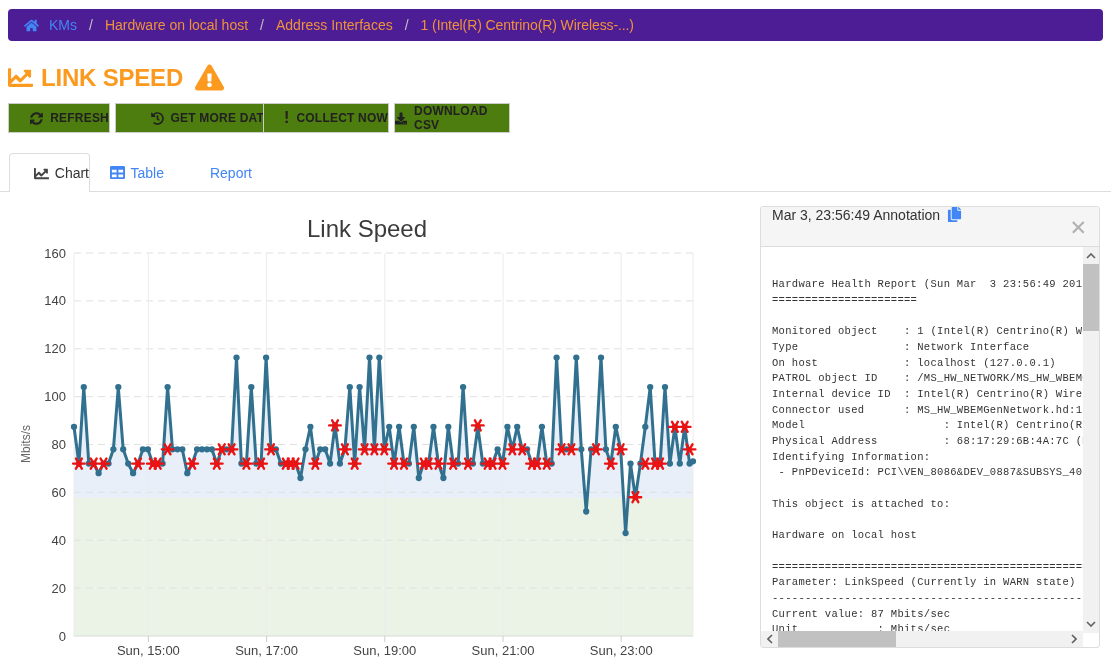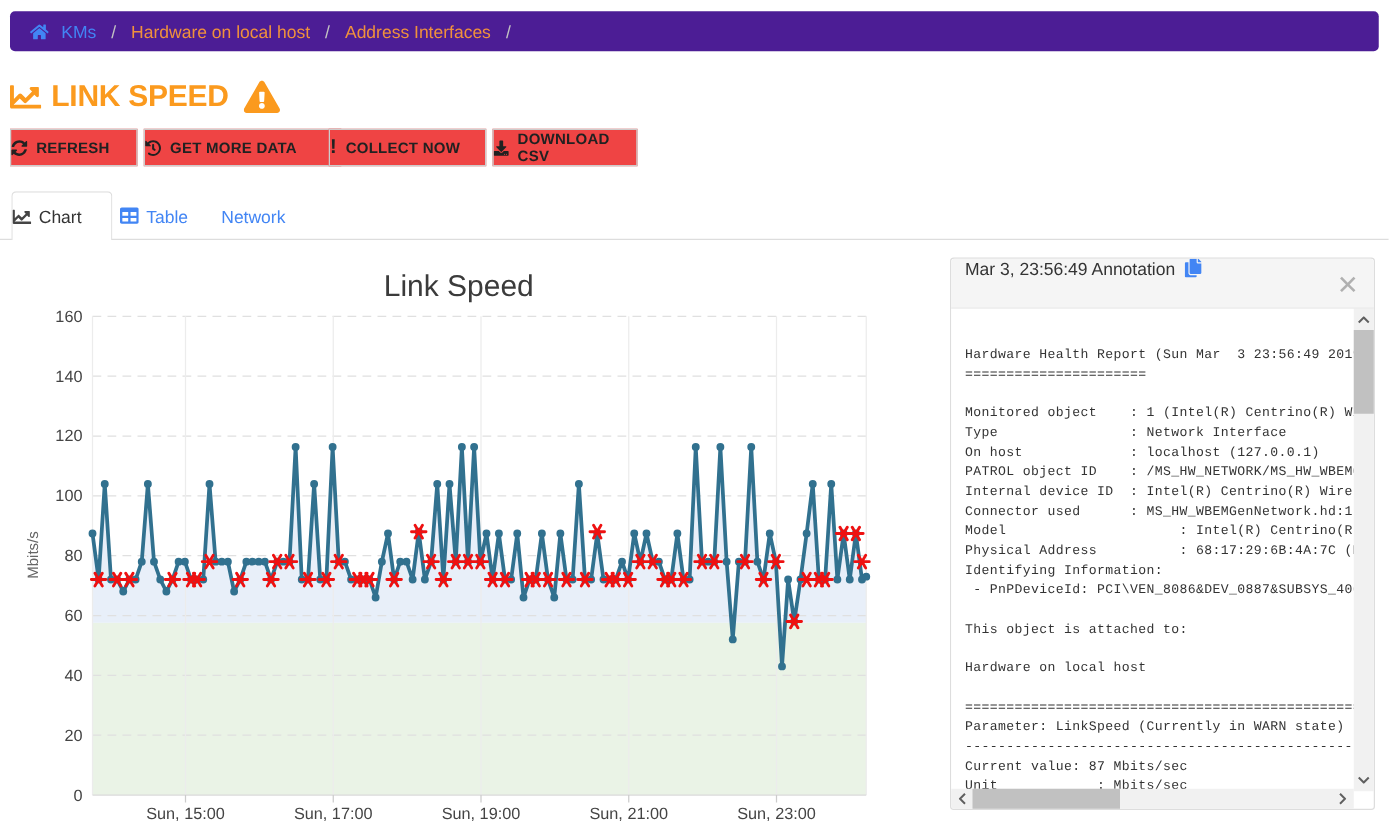--- a/index.html
+++ b/index.html
@@ -8,27 +8,27 @@
 
 #crumbbar { left:8px; top:9px; width:1095px; height:32px; background:#4c1d95; border-radius:4px; display:flex; align-items:center; font-size:14px; }
 #crumbbar .sep { color:#c3c3c3; padding:0 12px; }
 #crumbbar .blue { color:#4285f4; }
 #crumbbar .or { color:#f0913c; }
 #crumbbar svg { margin-left:16px; margin-right:10px; }
 
 #title { left:8px; top:63px; display:flex; align-items:center; color:#fb9a1e; }
 #title h1 { font-size:24px; letter-spacing:-0.2px; color:#fb9a1e; margin-left:8px; margin-right:12px; font-weight:bold; }
 
-.btn { position:absolute; top:103px; height:30px; background:#ef4444; border:1px solid #ccc; border-radius:0; display:flex; align-items:center; justify-content:flex-start; font-size:12px; font-weight:bold; color:#212121; letter-spacing:0.2px; }
+.btn { position:absolute; top:103px; height:30px; background:#4d7c0f; border:1px solid #ccc; border-radius:0; display:flex; align-items:center; justify-content:flex-end; font-size:12px; font-weight:bold; color:#212121; letter-spacing:0.2px; }
 .btn svg, .btn .ex { margin-right:7px; }
 .btn .ex { font-size:16px; font-weight:900; }
 
 #tabline { left:0; top:191px; width:1111px; height:1px; background:#ddd; }
 #tabs { left:0px; top:153px; width:300px; height:39px; font-size:14px; }
-.tab { position:absolute; display:flex; align-items:center; justify-content:flex-start; height:39px; color:#4285f4; }
+.tab { position:absolute; display:flex; align-items:center; justify-content:flex-end; height:39px; color:#4285f4; }
 .tab svg { margin-right:6px; }
 .tab.active { background:#fff; border:1px solid #ddd; border-bottom:none; border-radius:4px 4px 0 0; color:#333; }
 
 #panel { left:760px; top:206px; width:340px; height:442px; border:1px solid #ddd; border-radius:3px; background:#fff; }
 #phead { position:absolute; left:0; top:0; width:100%; height:40px; background:#f5f5f5; border-bottom:1px solid #ddd; display:flex; align-items:flex-start; font-size:14px; color:#333; border-radius:3px 3px 0 0; }
 #phead .t { margin-left:11px; }
 #phead svg { margin-left:7px; }
 #phead .x { position:absolute; right:12px; top:9px; color:#b0b0b0; font-size:21px; font-weight:normal; }
 #pbody { position:absolute; left:0; top:40px; width:322px; height:386px; overflow:hidden; background:#fff; }
 #pbody pre { font-family:"Liberation Mono",monospace; font-size:10.5px; letter-spacing:0.3px; line-height:15.7px; color:#333; margin-left:11px; margin-top:30px; }
@@ -42,20 +42,21 @@
 <div class="abs" id="crumbbar">
   <svg width="15" height="15" viewBox="0 0 576 512" fill="#4285f4">
       <path d="M280.37 148.26L96 300.11V464a16 16 0 0 0 16 16l112.06-.29a16 16 0 0 0 15.92-16V368a16 16 0 0 1 16-16h64a16 16 0 0 1 16 16v95.64a16 16 0 0 0 16 16.05L464 480a16 16 0 0 0 16-16V300L295.67 148.26a12.19 12.19 0 0 0-15.3 0zM571.6 251.47L488 182.56V44.05a12 12 0 0 0-12-12h-56a12 12 0 0 0-12 12v72.61L318.47 43a48 48 0 0 0-61 0L4.34 251.47a12 12 0 0 0-1.6 16.9l25.5 31A12 12 0 0 0 45.15 301l235.22-193.74a12.19 12.19 0 0 1 15.3 0L530.9 301a12 12 0 0 0 16.9-1.6l25.5-31a12 12 0 0 0-1.7-16.93z"></path>
     </svg>
   <span class="blue">KMs</span>
     <span class="sep">/</span>
     <span class="or">Hardware on local host</span>
     <span class="sep">/</span>
     <span class="or">Address Interfaces</span>
     <span class="sep">/</span>
+    <span class="or" style="letter-spacing:-0.1px;">1 (Intel(R) Centrino(R) Wireless-...)</span>
 </div>
 <div class="abs" id="title">
   <svg width="25" height="25" viewBox="0 0 512 512" fill="#fb9a1e">
       <path d="M496 384H64V80c0-8.84-7.16-16-16-16H16C7.16 64 0 71.16 0 80v336c0 17.67 14.33 32 32 32h464c8.84 0 16-7.16 16-16v-32c0-8.84-7.16-16-16-16zM464 96H345.94c-21.38 0-32.09 25.85-16.97 40.97l32.4 32.4-105.37 105.37-66.34-66.34c-12.5-12.5-32.76-12.5-45.25 0l-113.37 113.37c-6.25 6.25-6.25 16.38 0 22.63l22.62 22.62c6.25 6.25 16.38 6.25 22.63 0L160 282.75l66.34 66.34c12.5 12.5 32.76 12.5 45.25 0l128-128 32.4 32.4c15.12 15.12 40.97 4.41 40.97-16.97V112c0-8.84-7.16-16-16-16z"></path>
     </svg>
   <h1>LINK SPEED</h1>
   <svg width="29" height="29" viewBox="0 0 576 512" fill="#fb9a1e">
       <path d="M569.517 440.013C587.975 472.007 564.806 512 527.94 512H48.054c-36.937 0-59.999-40.055-41.577-71.987L246.423 23.985c18.467-32.009 64.72-31.951 83.154 0l239.94 416.028zM288 354c-25.405 0-46 20.595-46 46s20.595 46 46 46 46-20.595 46-46-20.595-46-46-46zm-43.673-165.346l7.418 136c.347 6.364 5.609 11.346 11.982 11.346h48.546c6.373 0 11.635-4.982 11.982-11.346l7.418-136c.375-6.874-5.098-12.654-11.982-12.654h-63.383c-6.884 0-12.356 5.78-11.981 12.654z"></path>
     </svg>
 </div>
@@ -67,24 +68,24 @@
     </svg>GET MORE DATA</div>
 <div class="btn" style="left:263px;width:126px;"><span class="ex">!</span>COLLECT NOW</div>
 <div class="btn" style="left:394px;width:116px;"><svg width="13" height="13" viewBox="0 0 512 512" fill="#212121">
       <path d="M216 0h80c13.3 0 24 10.7 24 24v168h87.7c17.8 0 26.7 21.5 14.1 34.1L269.7 378.3c-7.5 7.5-19.8 7.5-27.3 0L90.1 226.1c-12.6-12.6-3.7-34.1 14.1-34.1H192V24c0-13.3 10.7-24 24-24zm296 376v112c0 13.3-10.7 24-24 24H24c-13.3 0-24-10.7-24-24V376c0-13.3 10.7-24 24-24h146.7l49 49c20.1 20.1 52.5 20.1 72.6 0l49-49H488c13.3 0 24 10.7 24 24zm-124 88c0-11-9-20-20-20s-20 9-20 20 9 20 20 20 20-9 20-20zm64 0c0-11-9-20-20-20s-20 9-20 20 9 20 20 20 20-9 20-20z"></path>
     </svg>DOWNLOAD CSV</div>
 <div class="abs" id="tabline"></div>
 <div class="abs" id="tabs">
   <div class="tab active" style="left:9px;width:81px;"><svg width="15" height="15" viewBox="0 0 512 512" fill="#444">
         <path d="M496 384H64V80c0-8.84-7.16-16-16-16H16C7.16 64 0 71.16 0 80v336c0 17.67 14.33 32 32 32h464c8.84 0 16-7.16 16-16v-32c0-8.84-7.16-16-16-16zM464 96H345.94c-21.38 0-32.09 25.85-16.97 40.97l32.4 32.4-105.37 105.37-66.34-66.34c-12.5-12.5-32.76-12.5-45.25 0l-113.37 113.37c-6.25 6.25-6.25 16.38 0 22.63l22.62 22.62c6.25 6.25 16.38 6.25 22.63 0L160 282.75l66.34 66.34c12.5 12.5 32.76 12.5 45.25 0l128-128 32.4 32.4c15.12 15.12 40.97 4.41 40.97-16.97V112c0-8.84-7.16-16-16-16z"></path>
       </svg>Chart</div>
-  <div class="tab" style="left:96px;width:84px;"><svg width="15" height="15" viewBox="0 0 512 512" fill="#4285f4">
+  <div class="tab" style="left:80px;width:84px;"><svg width="15" height="15" viewBox="0 0 512 512" fill="#4285f4">
         <path d="M464 32H48C21.49 32 0 53.49 0 80v352c0 26.51 21.49 48 48 48h416c26.51 0 48-21.49 48-48V80c0-26.51-21.49-48-48-48zM224 416H64v-96h160v96zm0-160H64v-96h160v96zm224 160H288v-96h160v96zm0-160H288v-96h160v96z"></path>
       </svg>Table</div>
-  <div class="tab" style="left:177px;width:75px;">Network</div>
+  <div class="tab" style="left:177px;width:75px;">Report</div>
 </div>
 <div class="abs" style="left:0;top:192px;">
 <svg id="chart" width="755" height="476" viewBox="0 0 755 476">
 <rect x="74" y="306.1" width="619" height="137.9" fill="#eaf3e6"></rect>
 <path d="M74,306.1 L74,234.8 L78.9,271.6 L83.8,195.1 L88.8,271.6 L93.7,271.6 L98.6,281.2 L103.5,271.6 L108.5,271.6 L113.4,257.3 L118.3,195.1 L123.2,257.3 L128.2,271.6 L133.1,281.2 L138,271.6 L142.9,257.3 L147.9,257.3 L152.8,271.6 L157.7,271.6 L162.6,271.6 L167.6,195.1 L172.5,257.3 L177.4,257.3 L182.3,257.3 L187.3,281.2 L192.2,271.6 L197.1,257.3 L202,257.3 L207,257.3 L211.9,257.3 L216.8,271.6 L221.8,257.3 L226.7,257.3 L231.6,257.3 L236.5,165.6 L241.4,271.6 L246.4,271.6 L251.3,195.1 L256.2,271.6 L261.1,271.6 L266.1,165.6 L271,257.3 L275.9,257.3 L280.9,271.6 L285.8,271.6 L290.7,271.6 L295.6,271.6 L300.5,286 L305.5,257.3 L310.4,234.8 L315.3,271.6 L320.2,257.3 L325.2,257.3 L330.1,271.6 L335,233.4 L339.9,271.6 L344.9,257.3 L349.8,195.1 L354.7,271.6 L359.6,195.1 L364.6,257.3 L369.5,165.6 L374.4,257.3 L379.3,165.6 L384.3,257.3 L389.2,234.8 L394.1,271.6 L399.1,234.8 L404,271.6 L408.9,271.6 L413.8,234.8 L418.8,286 L423.7,271.6 L428.6,271.6 L433.5,234.8 L438.4,271.6 L443.4,286 L448.3,234.8 L453.2,271.6 L458.1,271.6 L463.1,195.1 L468,271.6 L472.9,271.6 L477.8,234.8 L482.8,271.6 L487.7,271.6 L492.6,271.6 L497.6,257.3 L502.5,271.6 L507.4,234.8 L512.3,257.3 L517.2,234.8 L522.2,257.3 L527.1,257.3 L532,271.6 L537,271.6 L541.9,234.8 L546.8,271.6 L551.7,271.6 L556.6,165.6 L561.6,257.3 L566.5,257.3 L571.4,257.3 L576.3,165.6 L581.3,257.3 L586.2,319.5 L591.1,257.3 L596,257.3 L601,165.6 L605.9,257.3 L610.8,271.6 L615.8,234.8 L620.7,257.3 L625.6,341.1 L630.5,271.6 L635.4,305.2 L640.4,271.6 L645.3,234.8 L650.2,195.1 L655.1,271.6 L660.1,271.6 L665,195.1 L669.9,271.6 L674.9,234.8 L679.8,271.6 L684.7,234.8 L689.6,271.6 L693,269.3 L693,306.1 Z" fill="#e8eff9"></path>
 <path d="M74 396.1 H693 M74 348.2 H693 M74 300.4 H693 M74 252.5 H693 M74 204.6 H693 M74 156.8 H693 M74 108.9 H693 M74 61 H693" stroke="#e0e0e0" stroke-width="1" fill="none" stroke-dasharray="7 5"></path>
 <path d="M74 61 V444 M148.4 61 V444 M266.6 61 V444 M384.8 61 V444 M503 61 V444 M621.2 61 V444 M693 61 V444" stroke="#ececec" stroke-width="1" fill="none"></path>
 <line x1="74" y1="444" x2="693" y2="444" stroke="#dadada"></line>
 <path d="M148.4 444 V450 M266.6 444 V450 M384.8 444 V450 M503 444 V450 M621.2 444 V450" stroke="#cccccc" stroke-width="1" fill="none"></path>
 <polyline points="74,234.8 78.9,271.6 83.8,195.1 88.8,271.6 93.7,271.6 98.6,281.2 103.5,271.6 108.5,271.6 113.4,257.3 118.3,195.1 123.2,257.3 128.2,271.6 133.1,281.2 138,271.6 142.9,257.3 147.9,257.3 152.8,271.6 157.7,271.6 162.6,271.6 167.6,195.1 172.5,257.3 177.4,257.3 182.3,257.3 187.3,281.2 192.2,271.6 197.1,257.3 202,257.3 207,257.3 211.9,257.3 216.8,271.6 221.8,257.3 226.7,257.3 231.6,257.3 236.5,165.6 241.4,271.6 246.4,271.6 251.3,195.1 256.2,271.6 261.1,271.6 266.1,165.6 271,257.3 275.9,257.3 280.9,271.6 285.8,271.6 290.7,271.6 295.6,271.6 300.5,286 305.5,257.3 310.4,234.8 315.3,271.6 320.2,257.3 325.2,257.3 330.1,271.6 335,233.4 339.9,271.6 344.9,257.3 349.8,195.1 354.7,271.6 359.6,195.1 364.6,257.3 369.5,165.6 374.4,257.3 379.3,165.6 384.3,257.3 389.2,234.8 394.1,271.6 399.1,234.8 404,271.6 408.9,271.6 413.8,234.8 418.8,286 423.7,271.6 428.6,271.6 433.5,234.8 438.4,271.6 443.4,286 448.3,234.8 453.2,271.6 458.1,271.6 463.1,195.1 468,271.6 472.9,271.6 477.8,234.8 482.8,271.6 487.7,271.6 492.6,271.6 497.6,257.3 502.5,271.6 507.4,234.8 512.3,257.3 517.2,234.8 522.2,257.3 527.1,257.3 532,271.6 537,271.6 541.9,234.8 546.8,271.6 551.7,271.6 556.6,165.6 561.6,257.3 566.5,257.3 571.4,257.3 576.3,165.6 581.3,257.3 586.2,319.5 591.1,257.3 596,257.3 601,165.6 605.9,257.3 610.8,271.6 615.8,234.8 620.7,257.3 625.6,341.1 630.5,271.6 635.4,305.2 640.4,271.6 645.3,234.8 650.2,195.1 655.1,271.6 660.1,271.6 665,195.1 669.9,271.6 674.9,234.8 679.8,271.6 684.7,234.8 689.6,271.6 693,269.3" fill="none" stroke="#31718f" stroke-width="3" stroke-linejoin="round" stroke-linecap="round"></polyline>

